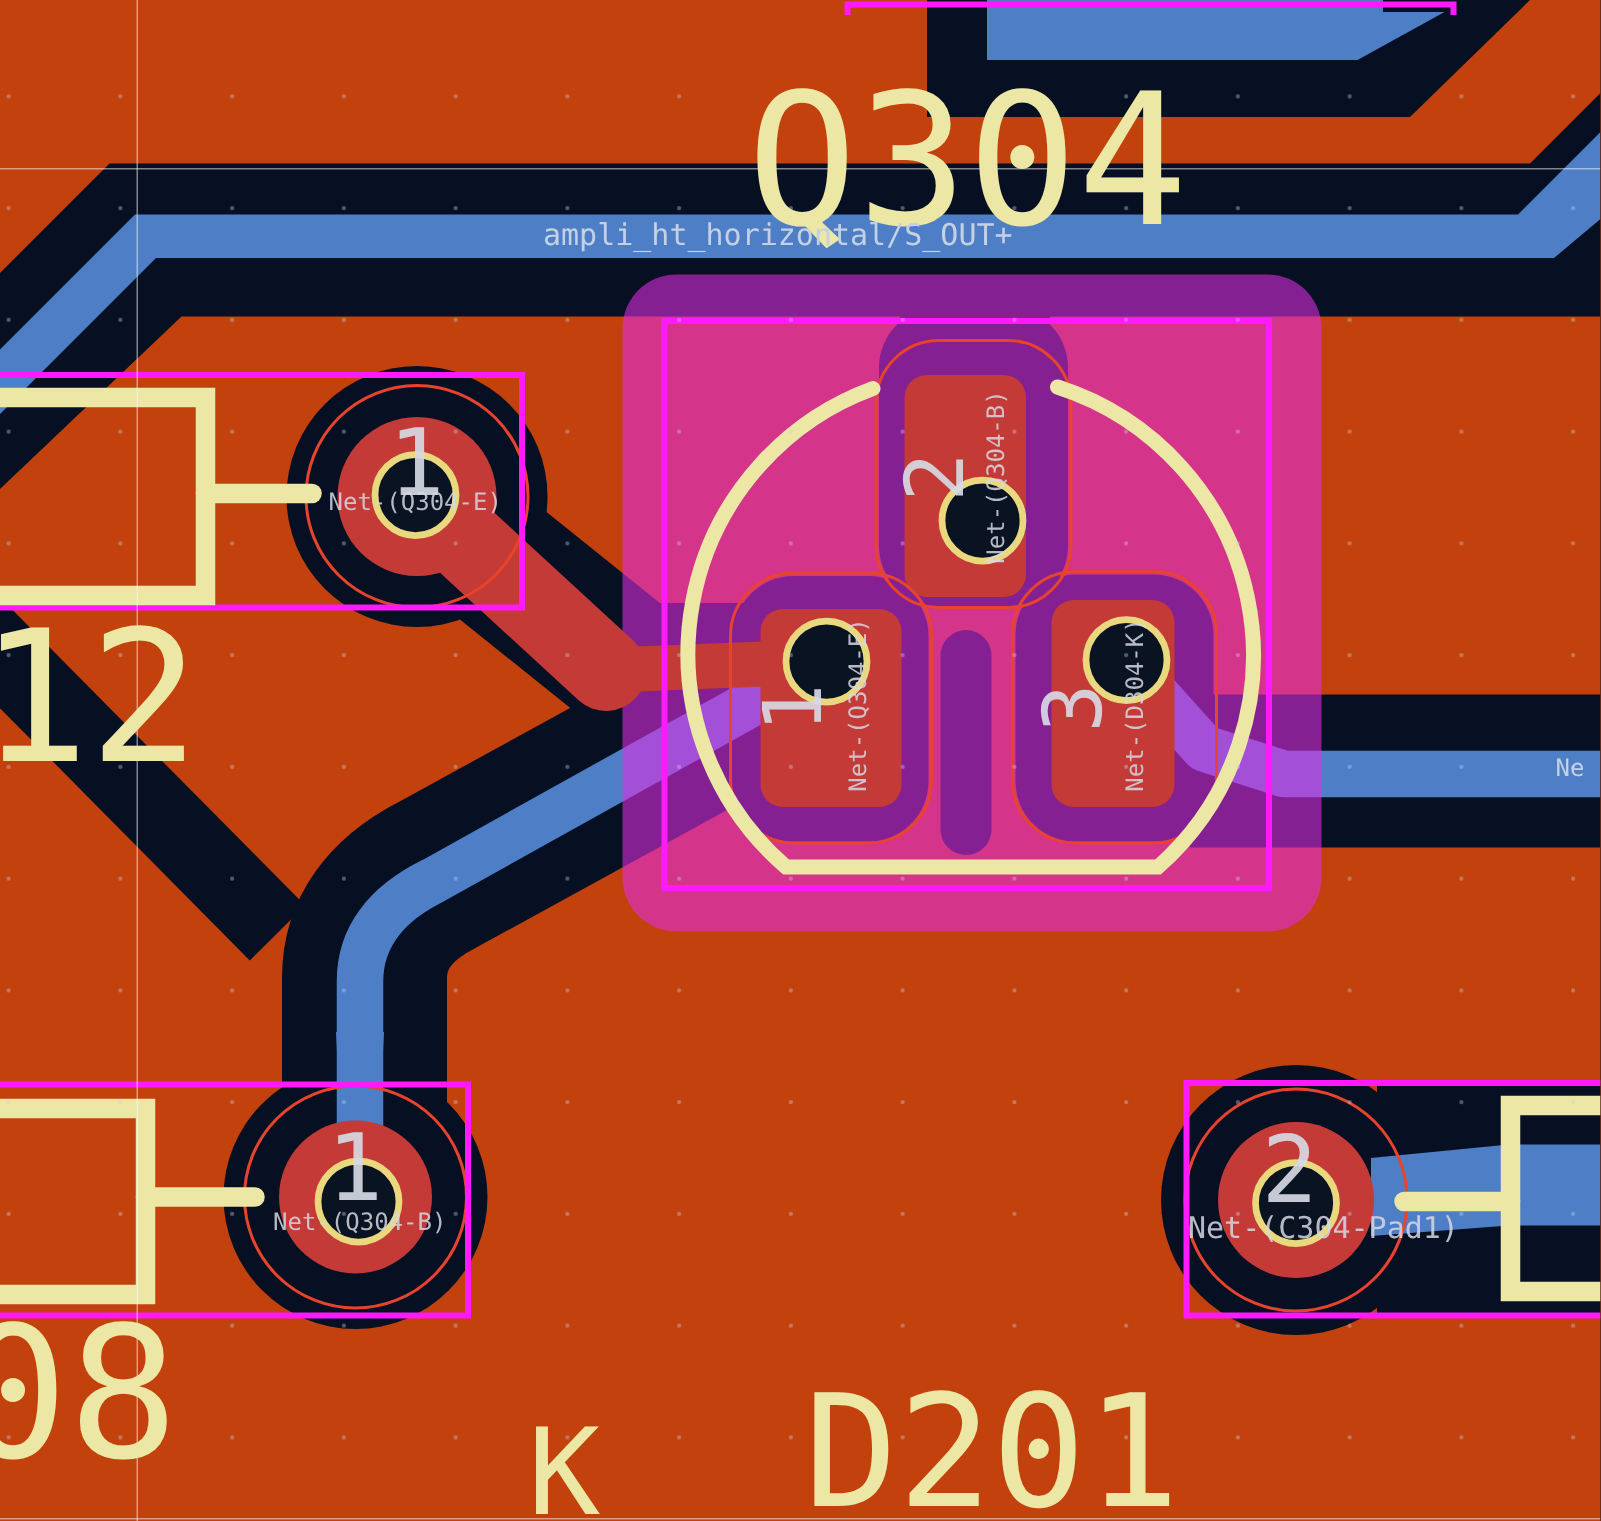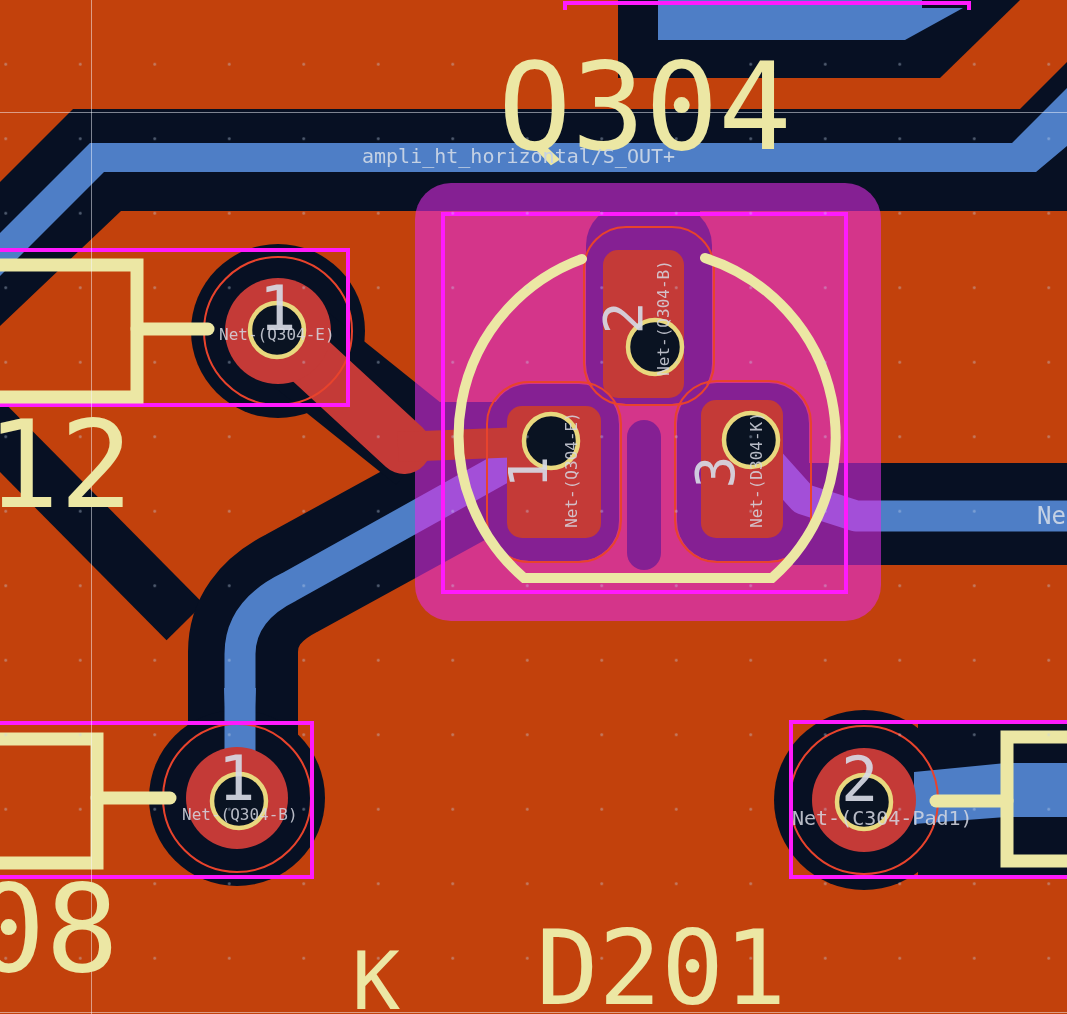--- a/index.html
+++ b/index.html
@@ -113,21 +113,21 @@
       <line x1="0" y1="1012.5" x2="1067" y2="1012.5"></line>
     </g>
   </svg>
 
   <div class="dots"></div>
 
   <div class="txt silk" style="left:498px; top:46px; font-size:122px;">Q304</div>
 
   <div class="txt netlbl" style="left:362px; top:146px; font-size:20px;">ampli_ht_horizontal/S_OUT+</div>
 
-  <div class="txt netlbl" style="left:1037px; top:504px; font-size:24px;">Ne</div>
+  <div class="txt netlbl" style="left:1037px; top:504px; font-size:16px;">Ne</div>
 
   <div class="txt silk" style="left:-14px; top:404px; font-size:122px;">12</div>
 
   <div class="txt silk" style="left:-28px; top:868px; font-size:122px;">08</div>
 
   <div class="txt silk" style="left:352px; top:942px; font-size:80px;">K</div>
 
   <div class="txt silk" style="left:536px; top:916px; font-size:104px;">D201</div>
 
   <div class="txt padnum" style="left:259px; top:278px; font-size:62px;">1</div>

